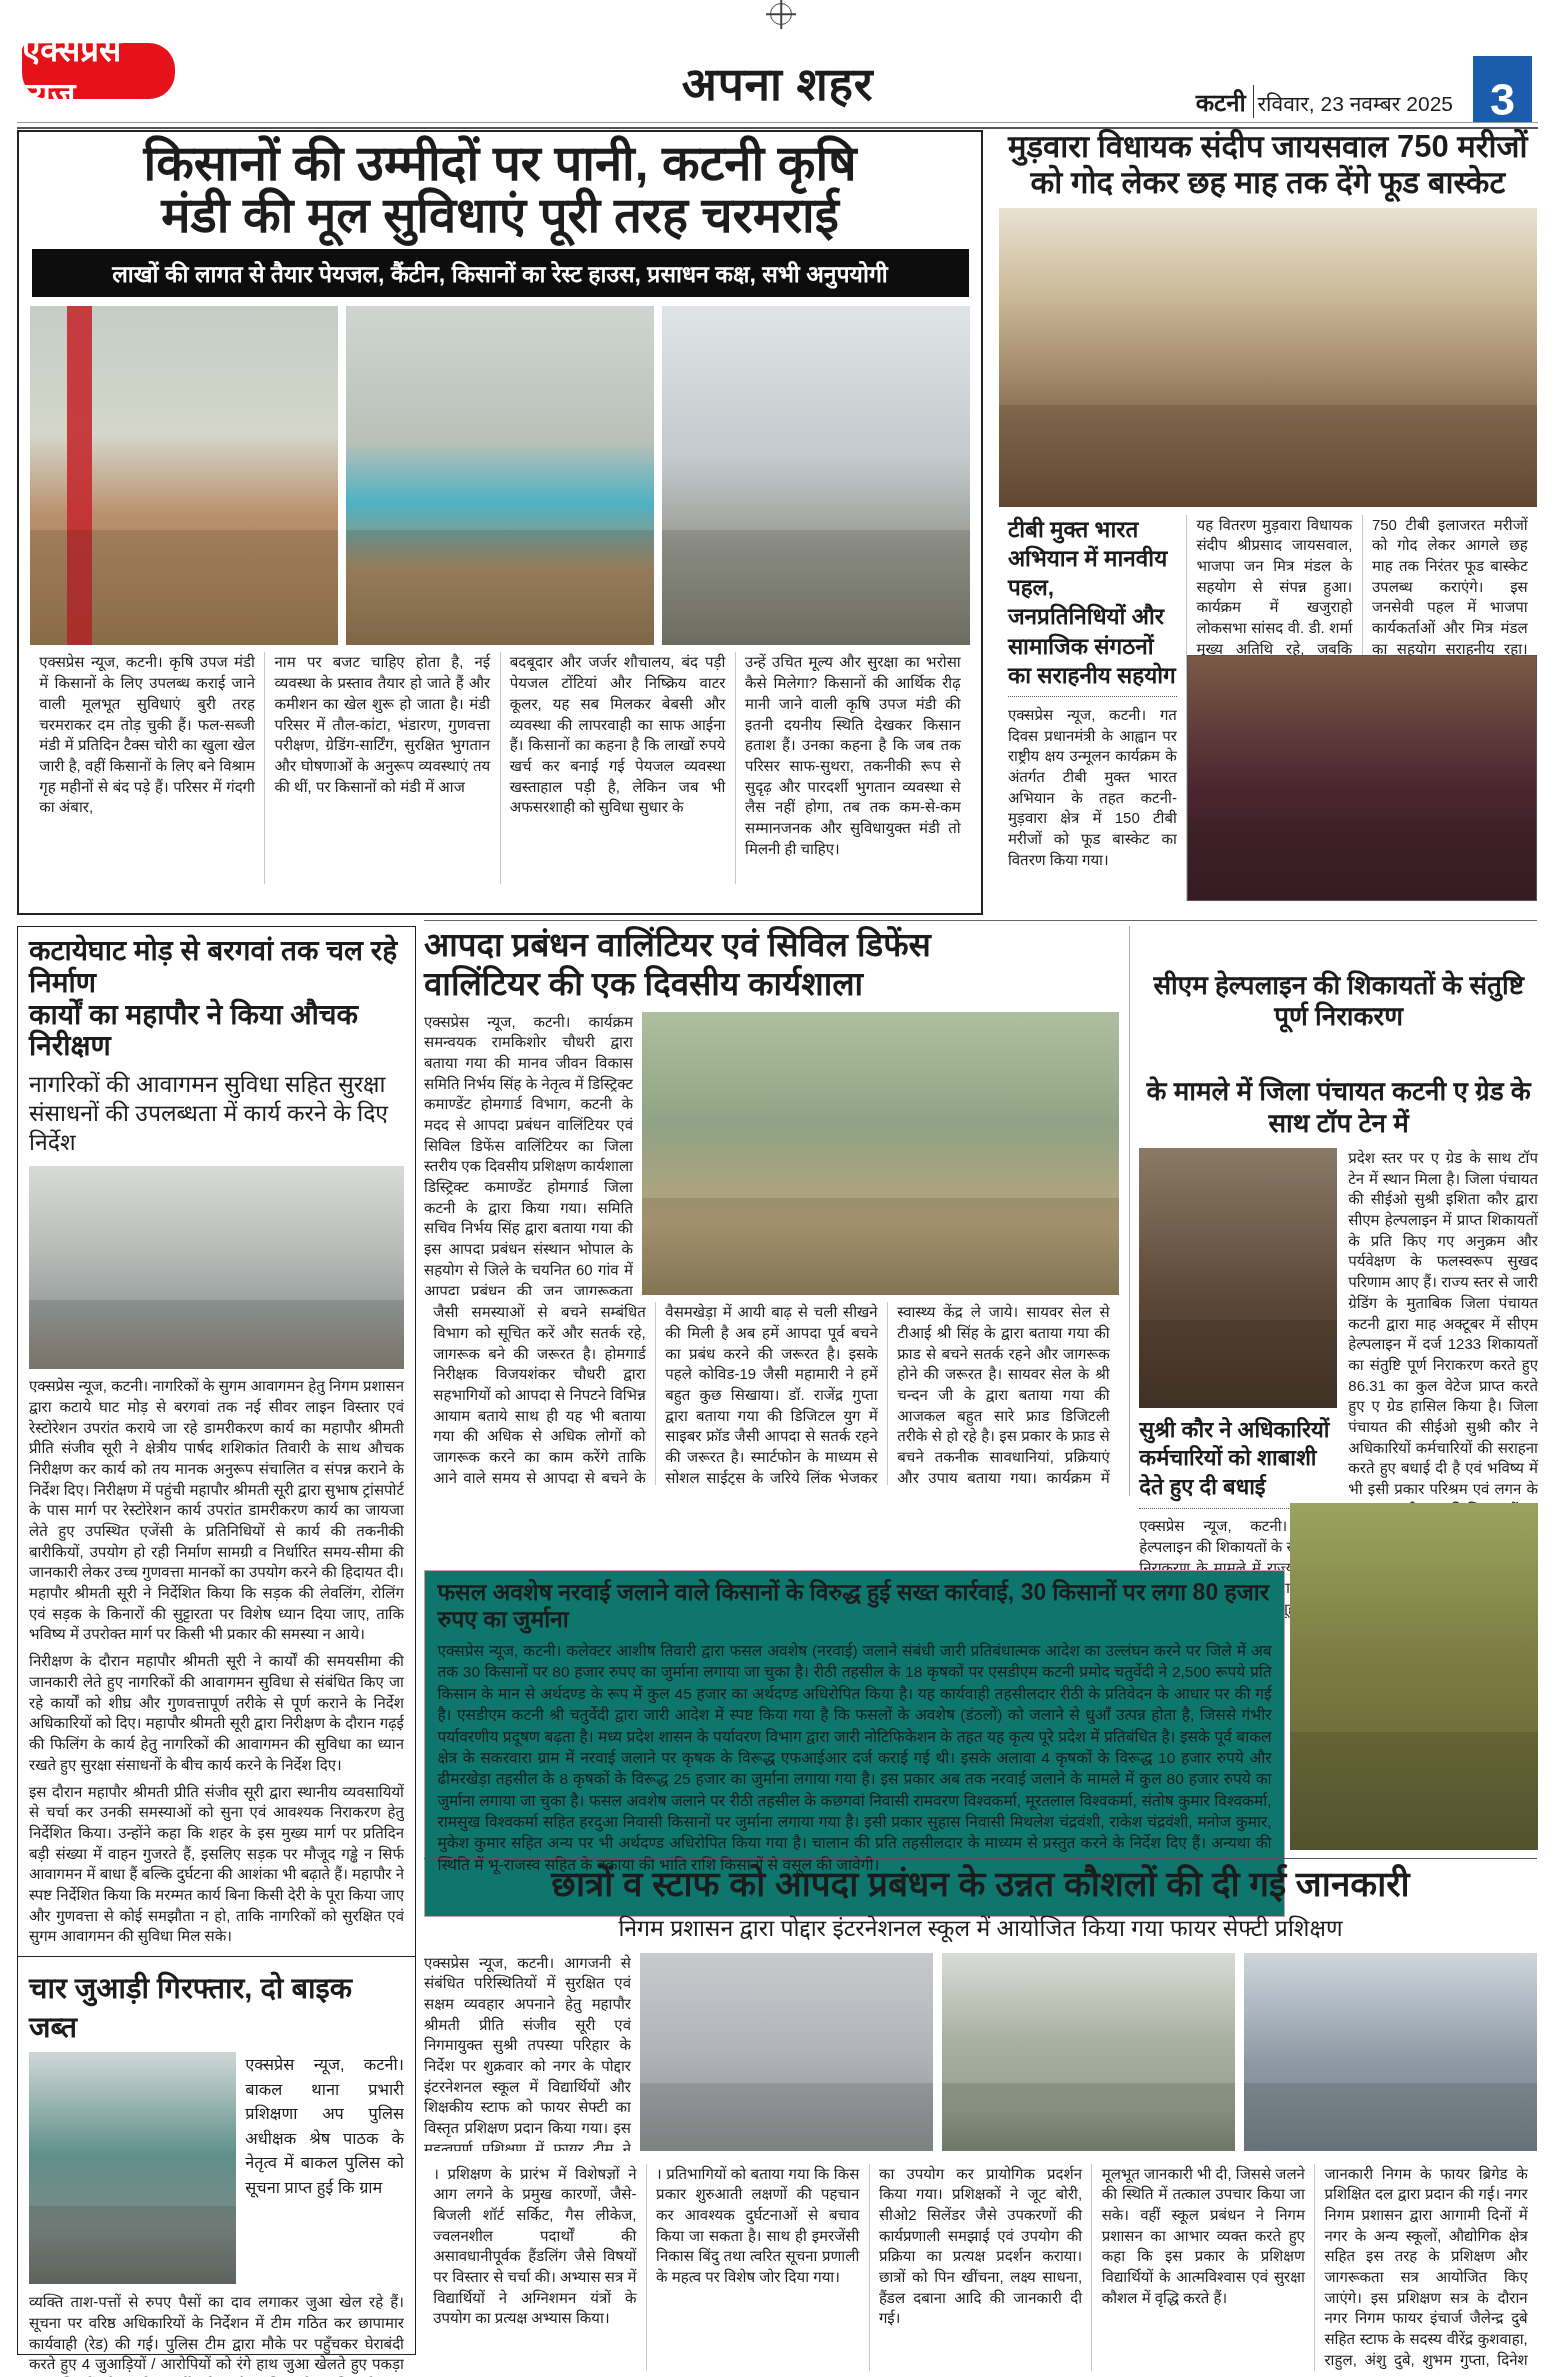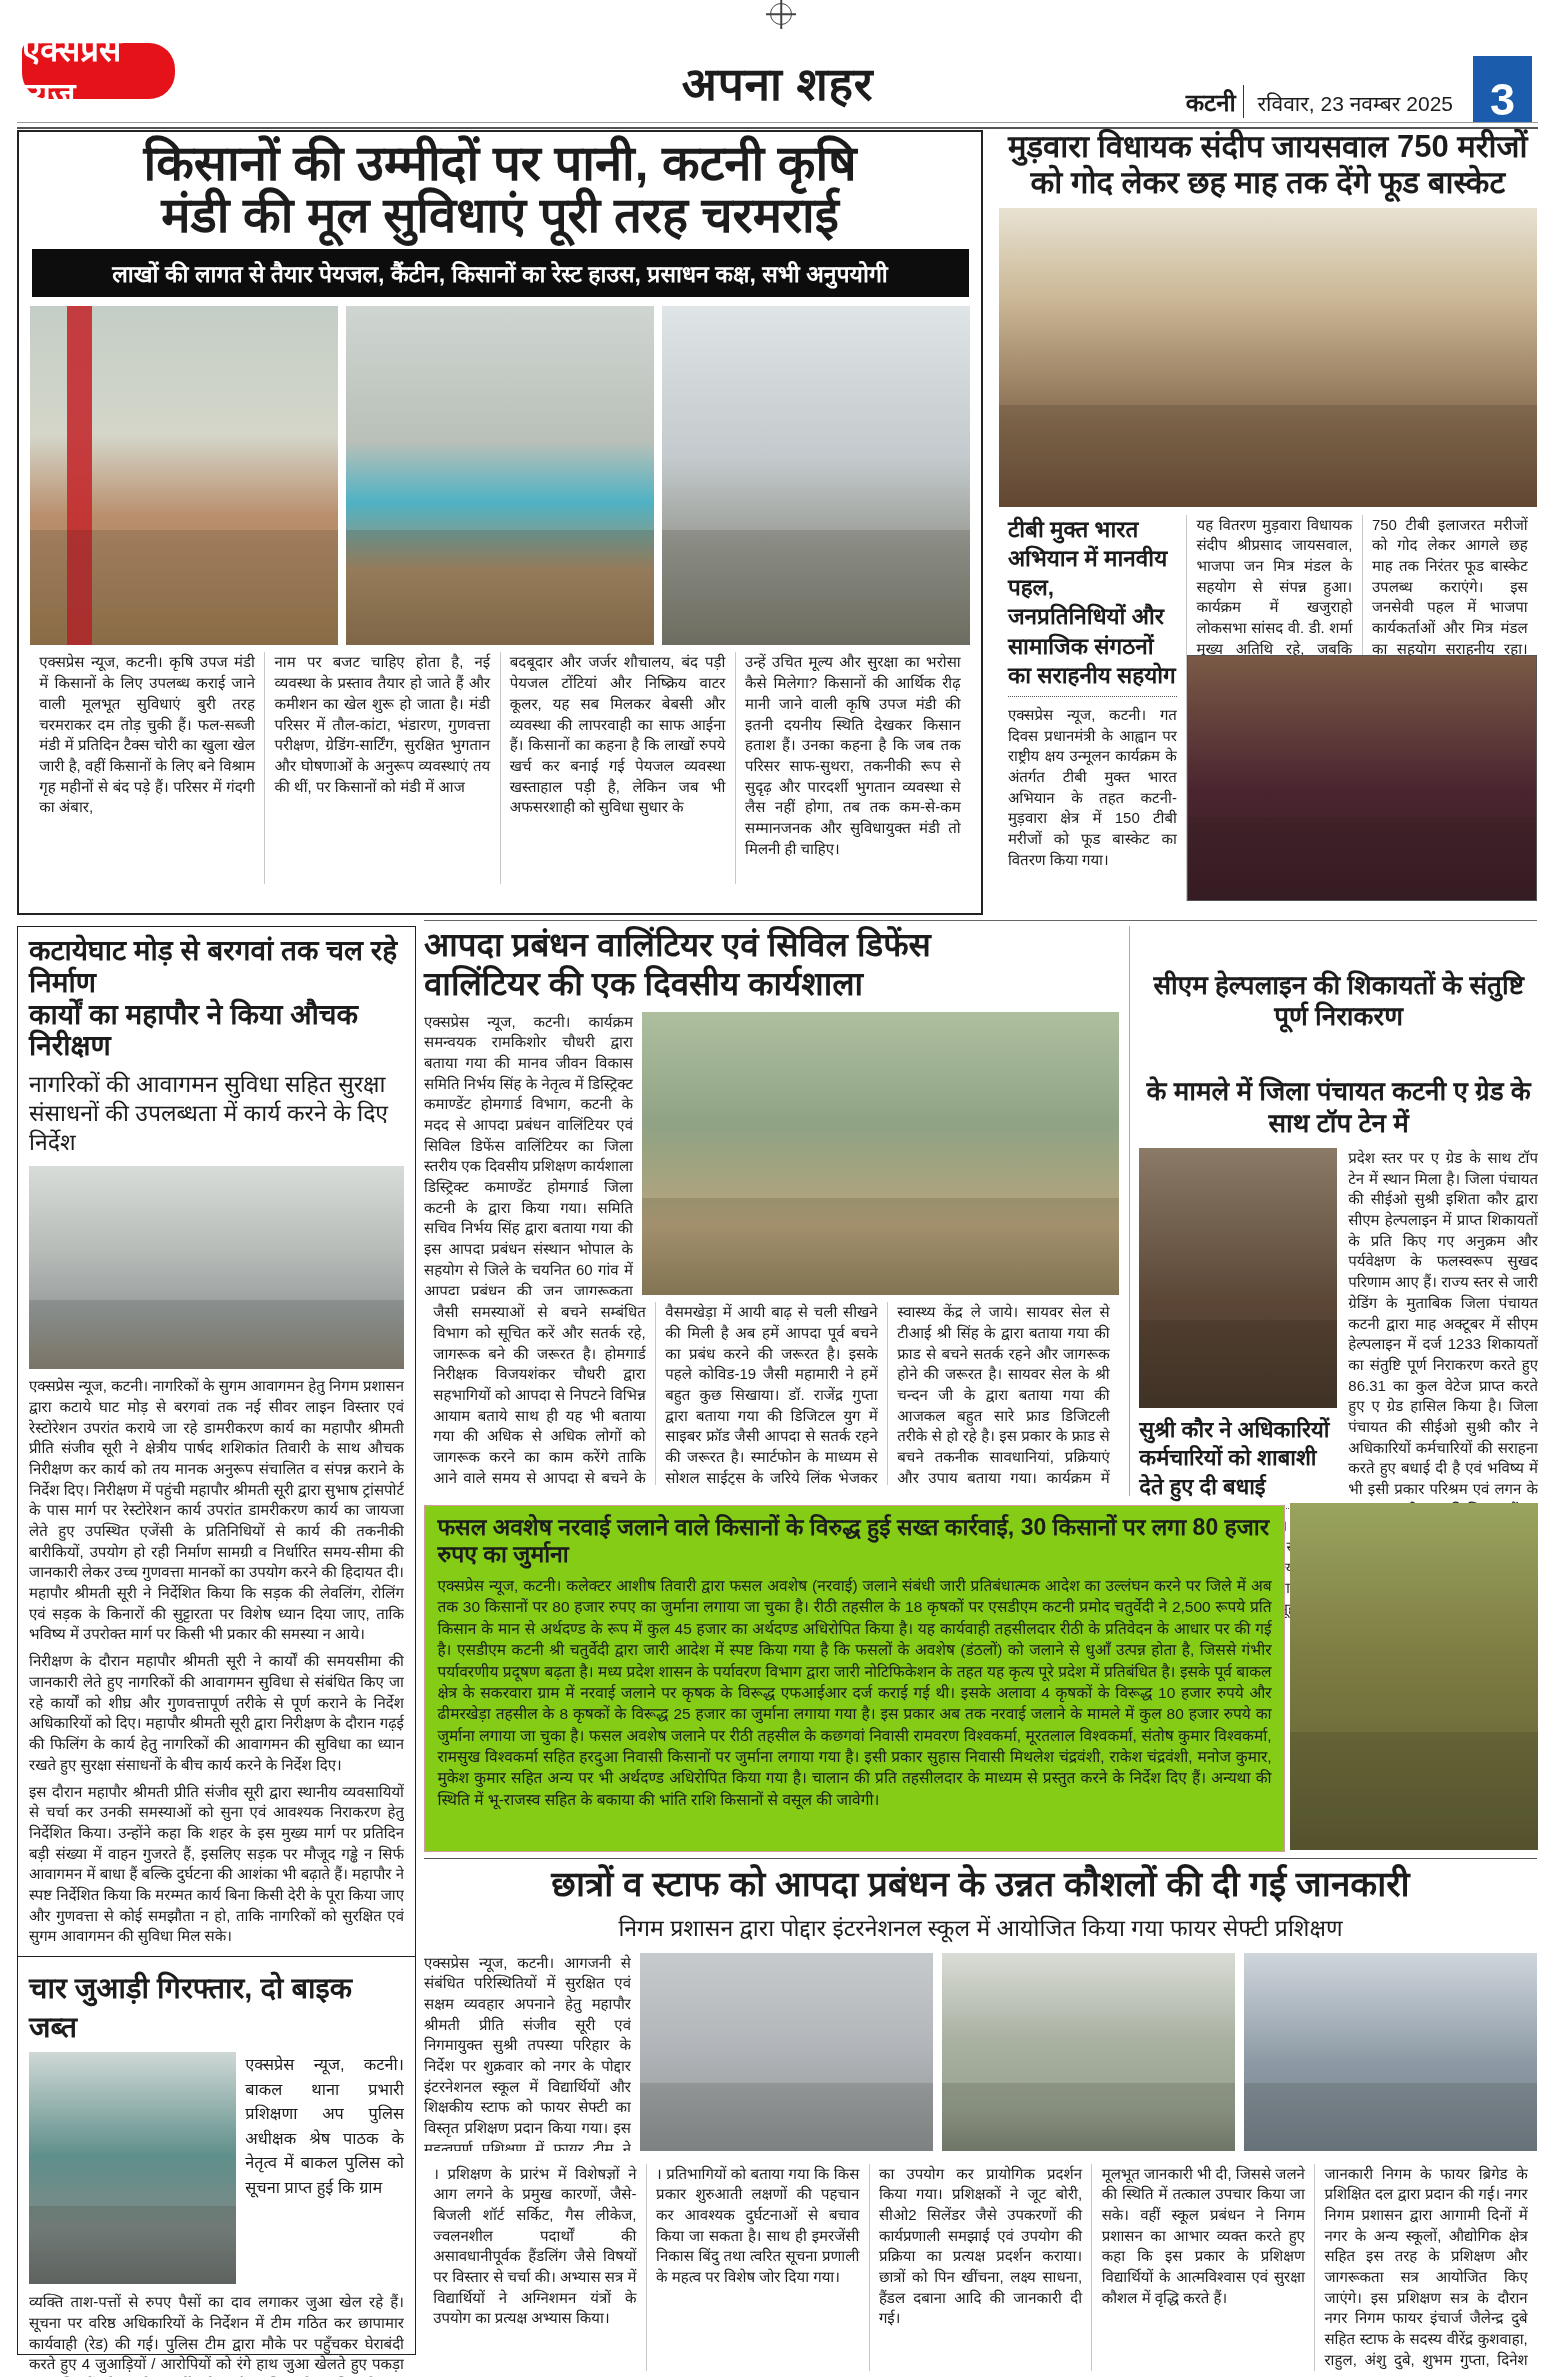--- a/index.html
+++ b/index.html
@@ -4,21 +4,21 @@
 <style>
   html,body{margin:0;padding:0;background:#e9e9e9;}
   .page{position:relative;width:1555px;height:2377px;background:#ffffff;margin:0 auto;
         font-family:"Liberation Sans", sans-serif;color:#1c1c1c;overflow:hidden;}
   .abs{position:absolute;}
   
   .brand{left:22px;top:43px;width:153px;height:56px;background:#e61219;color:#fff;
          border-radius:7.7px 26px 26px 26px;display:flex;align-items:center;justify-content:center;
          font-weight:bold;font-size:33px;}
   .section-title{left:542px;top:51px;width:471px;text-align:center;font-size:46px;font-weight:bold;letter-spacing:0.8px;}
-  .dateline{right:102px;top:85px;font-size:21px;display:flex;align-items:baseline;gap:13px;}
+  .dateline{right:102px;top:85px;font-size:21px;display:flex;align-items:baseline;gap:3px;}
   .dateline .city{font-weight:bold;font-size:24px;border-right:1.5px solid #333;padding-right:7.7px;}
   .pagenum{right:23px;top:56px;width:59px;height:67px;background:#1b5cad;color:#fff;
            display:flex;align-items:flex-end;justify-content:center;font-size:45px;font-weight:bold;line-height:1.05;}
   .header-rule{left:17px;right:17px;top:122px;height:3.9px;border-top:1.5px solid #9a9a9a;border-bottom:2.3px solid #555;}
   .regmark{left:770px;top:3.1px;width:20px;height:20px;border:1.5px solid #444;border-radius:50%;}
   .regmark::before{content:"";position:absolute;left:50%;top:-4.6px;bottom:-4.6px;width:1.5px;background:#444;transform:translateX(-50%);}
   .regmark::after{content:"";position:absolute;top:50%;left:-4.6px;right:-4.6px;height:1.5px;background:#444;transform:translateY(-50%);}
   
   .bodytxt{font-size:15px;line-height:1.38;text-align:justify;overflow:hidden;}
   .cols{display:flex;gap:0;}
@@ -78,21 +78,21 @@
   .a4 .row2{height:183px;margin-top:7.7px;}
   
   .a5{left:1129px;top:926px;width:409px;height:570px;box-sizing:border-box;border-left:1.2px solid #aaa;padding-left:9.3px;}
   .a5 .hl{font-size:26px;font-weight:bold;text-align:center;line-height:1.2;margin-top:44px;}
   .a5 .row{display:flex;gap:11px;margin-top:9.3px;height:480px;}
   .a5 .left{width:198px;flex:none;}
   .a5 .left .ph{height:260px;margin-bottom:7.7px;}
   .a5 .cap{font-weight:bold;font-size:22px;line-height:1.3;}
   .a5 .right{flex:1;overflow:hidden;}
   
-  .a6{left:424px;top:1505px;width:861px;height:347px;background:#84cc16;border:1.2px solid #d39aa6;
+  .a6{left:424px;top:1570px;width:861px;height:347px;background:#0f766e;border:1.2px solid #d39aa6;
       box-sizing:border-box;padding:7.7px 12.4px;}
   .a6 .hl{font-size:23px;font-weight:bold;line-height:1.2;margin-bottom:6.2px;}
   .a6 .bodytxt{font-size:15.5px;height:276px;}
   .a6ph{left:1290px;top:1503px;width:248px;height:347px;}
   
   .a8{left:424px;top:1858px;width:1113px;height:497px;box-sizing:border-box;border-top:1.5px solid #555;padding-top:6.2px;}
   .a8 .hl{font-size:35px;font-weight:bold;text-align:center;line-height:1.1;}
   .a8 .sub{font-size:23px;text-align:center;margin:7.7px 0 9.3px 0;}
   .a8 .row1{display:flex;gap:9.3px;height:198px;}
   .a8 .row1 .col1{width:207px;flex:none;}

